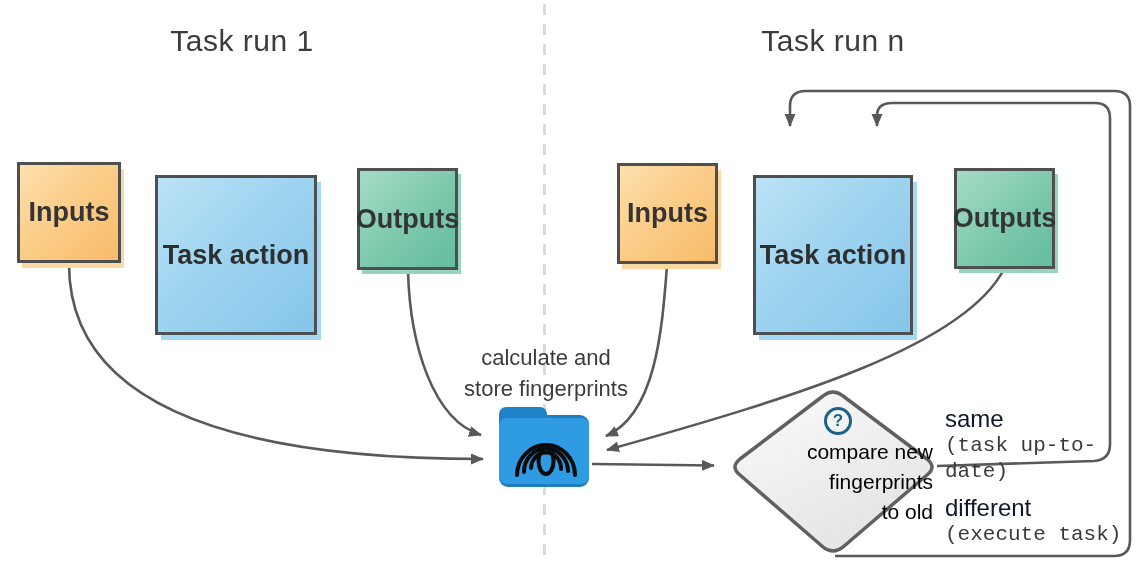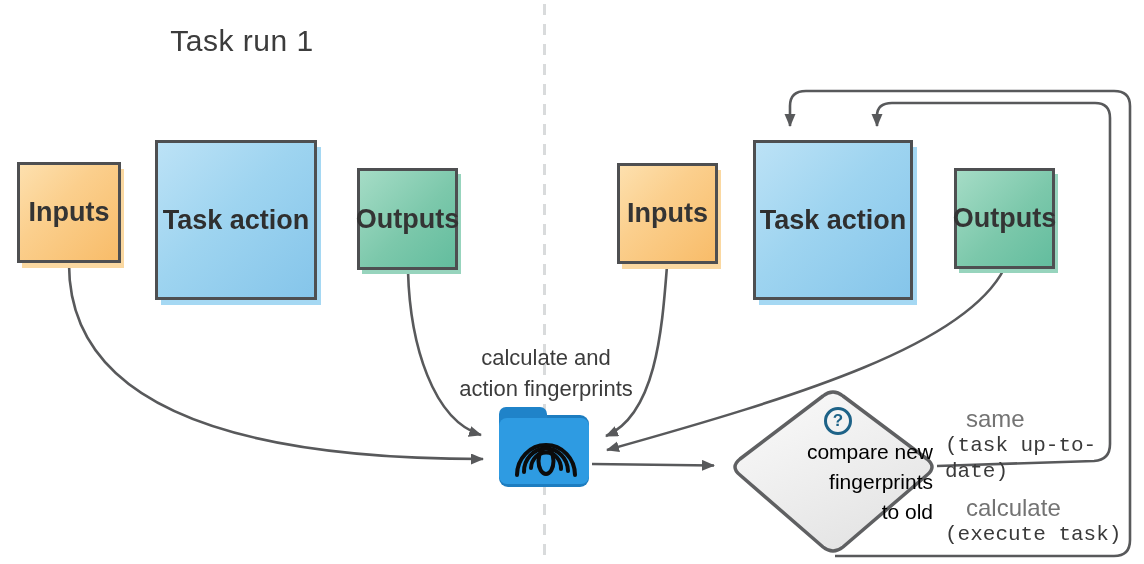--- a/index.html
+++ b/index.html
@@ -19,41 +19,42 @@
   }
   .node .lbl{font-size:27px;font-weight:700;color:#343434;}
   .node .lbl-big{font-size:27px;font-weight:700;color:#2f2f2f;}
   .inputs-fill{
     background:linear-gradient(135deg,#fde0ae 0%,#fbcf8d 40%,#f8bc69 100%);
     box-shadow:4px 6px 0 -1px #fad8a1;
   }
   .task-fill{
     background:linear-gradient(135deg,#bce2f6 0%,#9ed4f0 45%,#85c5ea 100%);
     box-shadow:5px 6px 0 -1px #a5d8f3;
+    margin-top:35px;
   }
   .outputs-fill{
     background:linear-gradient(135deg,#a5dcc6 0%,#7cc8ab 55%,#63bd9e 100%);
     box-shadow:4px 5px 0 -1px #97d4bd;
   }
   .caption{
     width:260px;text-align:center;font-size:22px;line-height:31px;
     color:#3c3c3c;z-index:3;
   }
   .decision-text{
     width:200px;text-align:right;font-size:21px;line-height:30px;
     color:#000000;z-index:4;
   }
   .q-circle{
     box-sizing:border-box;width:28px;height:28px;border:3px solid #1d6287;
     border-radius:50%;color:#1d6287;font-size:17px;font-weight:700;
     display:flex;align-items:center;justify-content:center;z-index:4;
     background:transparent;
   }
   .outcome{z-index:3;}
-  .outcome .big{font-size:24px;line-height:28px;color:#737373;margin-left:21px;}
+  .outcome .big{font-size:24px;line-height:28px;color:#0f172a;}
   .outcome .small{font-size:21px;line-height:26px;color:#3a3a3a;font-family:Liberation Mono, monospace;}
   .folder-wrap{z-index:5;}
 </style>
 </head>
 <body>
 
 <div class="stage">
 
   <svg class="layer" viewBox="0 0 1144 564">
     <defs>
@@ -79,20 +80,21 @@
     <path d="M 667 266 C 662 330 656 414 606 436" stroke="#58595b" stroke-width="2.6" fill="none" marker-end="url(#arrow)"></path>
 
     <path d="M 1004 269 C 965 345 800 396 607 450" stroke="#58595b" stroke-width="2.6" fill="none" marker-end="url(#arrow)"></path>
 
     <path d="M 592 464 L 714 465.5" stroke="#58595b" stroke-width="2.6" fill="none" marker-end="url(#arrow)"></path>
 
     <path d="M 843 396 L 927 459 Q 937 467 927 475 L 843 547 Q 833 555 823 547 L 740 475 Q 730 467 740 459 L 823 396 Q 833 388 843 396 Z" fill="url(#diamondGrad)" stroke="#5f6062" stroke-width="3.5" stroke-linejoin="round"></path>
   </svg>
 
   <div class="abs run-title" style="left:112px;top:24px;">Task run 1</div>
+  <div class="abs run-title" style="left:703px;top:24px;">Task run n</div>
 
   <div class="abs node inputs-fill" style="left:17px;top:162px;width:104px;height:101px;">
     <span class="lbl">Inputs</span>
   </div>
   <div class="abs node task-fill" style="left:155px;top:140px;width:162px;height:160px;">
     <span class="lbl-big">Task action</span>
   </div>
   <div class="abs node outputs-fill" style="left:357px;top:168px;width:101px;height:102px;">
     <span class="lbl">Outputs</span>
   </div>
@@ -102,21 +104,21 @@
   </div>
   <div class="abs node task-fill" style="left:753px;top:140px;width:160px;height:160px;">
     <span class="lbl-big">Task action</span>
   </div>
   <div class="abs node outputs-fill" style="left:954px;top:168px;width:101px;height:101px;">
     <span class="lbl">Outputs</span>
   </div>
 
   <div class="abs caption" style="left:416px;top:342px;">
     <div>calculate and</div>
-    <div>action fingerprints</div>
+    <div>store fingerprints</div>
   </div>
 
   <div class="abs folder-wrap" style="left:497px;top:405px;width:94px;height:84px;">
     <svg width="94" height="84" viewBox="0 0 94 84">
       <rect x="2" y="10" width="90" height="72" rx="9" fill="#1d7dc0"></rect>
       <rect x="2" y="2" width="48" height="26" rx="7" fill="#1f83c9"></rect>
       <rect x="2" y="13" width="90" height="66" rx="8" fill="#2e9be2"></rect>
       <g stroke="#0b0b0b" stroke-width="4" fill="none" stroke-linecap="round">
         <path d="M 20 70 A 29 30 0 1 1 78 70"></path>
         <path d="M 27 67 A 22 23 0 1 1 71 66"></path>
@@ -133,17 +135,17 @@
     <div>compare new</div>
     <div>fingerprints</div>
     <div>to old</div>
   </div>
 
   <div class="abs outcome" style="left:945px;top:405px;">
     <div class="big">same</div>
     <div class="small">(task up-to-date)</div>
   </div>
   <div class="abs outcome" style="left:945px;top:494px;">
-    <div class="big">calculate</div>
+    <div class="big">different</div>
     <div class="small">(execute task)</div>
   </div>
 
 </div>
 
 </body></html>

